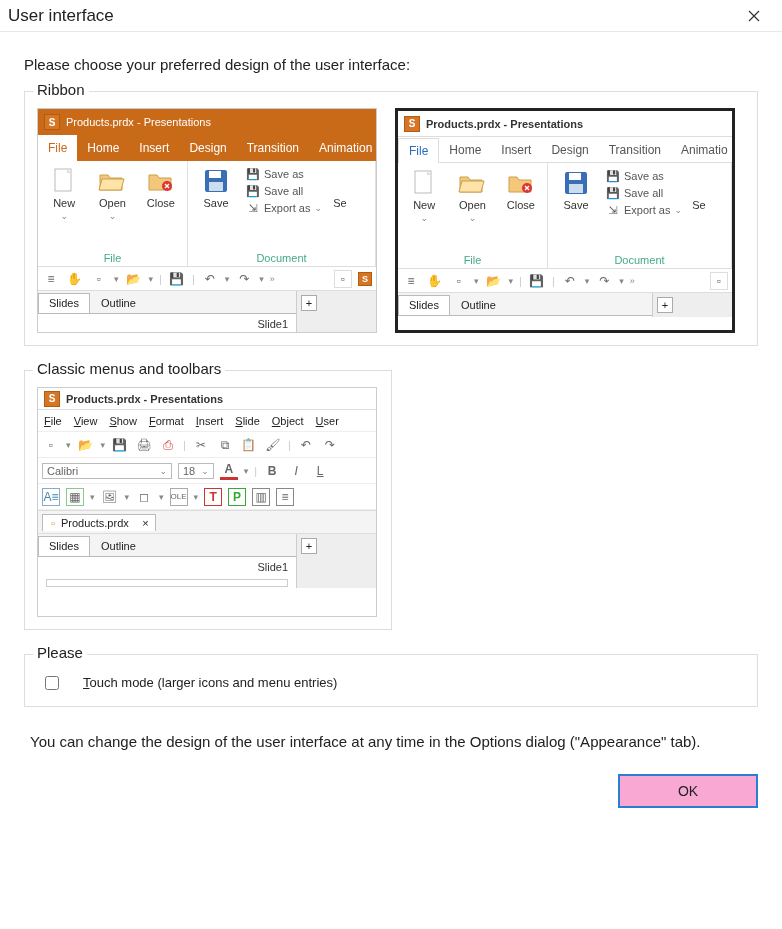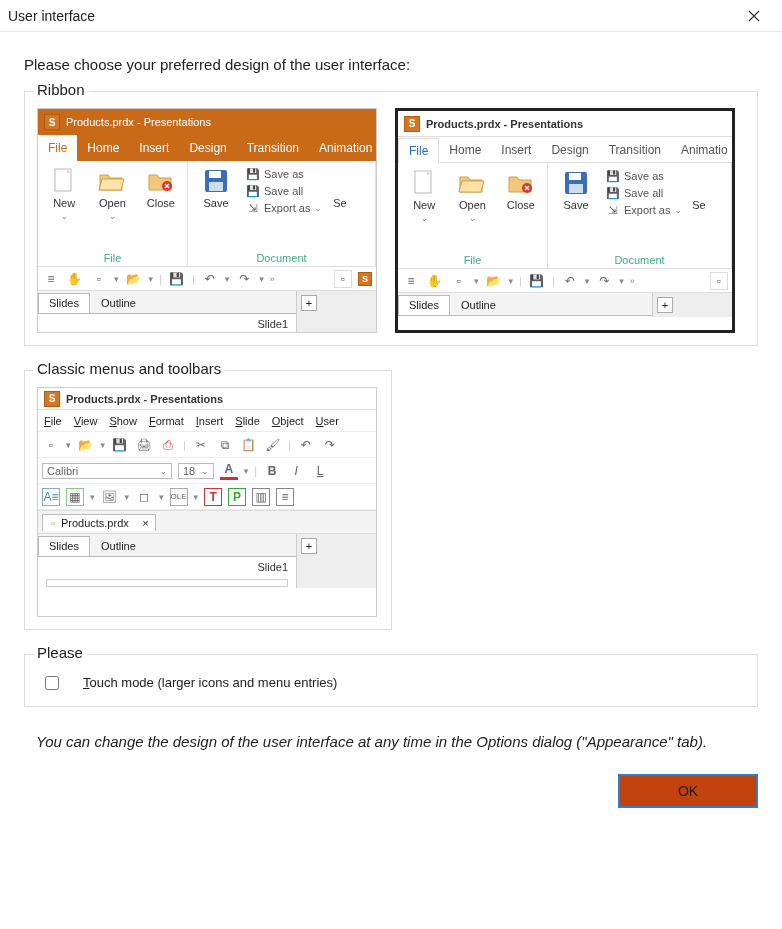--- a/index.html
+++ b/index.html
@@ -12,21 +12,21 @@
     height: 929px;
     overflow: hidden;
   }
   .titlebar {
     height: 32px;
     display: flex;
     align-items: center;
     padding: 0 8px;
     border-bottom: 1px solid #e8e8e8;
   }
-  .titlebar .title { flex: 1; font-size: 14px; }
+  .titlebar .title { flex: 1; font-size: 17px; }
   .titlebar .close-x {
     width: 40px; height: 32px;
     display: flex; align-items: center; justify-content: center;
     font-size: 16px; cursor: pointer;
   }
   .content { padding: 24px 24px 16px 24px; }
   .instr { font-size: 15px; margin-bottom: 18px; }
 
   .group {
     border: 1px solid #ddd;
@@ -128,26 +128,26 @@
   .cp-menu span::first-letter { text-decoration: underline; }
   .cp-tool { height:26px;display:flex;align-items:center;gap:6px;padding:0 4px;border-bottom:1px solid #eee;color:#666;}
   .cp-tool .t { width:18px;height:18px;display:inline-flex;align-items:center;justify-content:center;font-size:12px;}
   .cp-sel { border:1px solid #bbb;background:#fff;padding:1px 4px;font-size:11px;display:inline-flex;align-items:center;gap:6px;}
   .cp-doctab { height:24px;display:flex;align-items:center;background:#f4f4f4;border-top:1px solid #ddd;border-bottom:1px solid #ddd;}
   .cp-doctab .tab { background:#fff;border:1px solid #bbb;border-bottom:none;padding:2px 26px 2px 8px;margin-left:4px;display:flex;align-items:center;gap:6px;position:relative;}
   .cp-doctab .tab .x { position:absolute;right:6px;top:2px;}
 
   .options-row { display:flex;align-items:center;gap:24px;padding:4px 8px; }
   .options-row input { width:14px;height:14px;}
-  .foot-note { font-size:15px; line-height:1.5; margin: 16px 0 20px 12px; font-style: italic; }
+  .foot-note { font-size:15px; line-height:1.5; margin: 16px 0 20px 6px; }
 
   .btn-row { display:flex; justify-content:flex-end; gap:16px; }
   .btn {
     width: 140px; height: 34px; border:1px solid #bbb;
-    background:#c2410c; font-size:14px; cursor:pointer;
+    background:#f9a8d4; font-size:14px; cursor:pointer;
     display:flex;align-items:center;justify-content:center;
   }
   .btn.primary { border:2px solid #2a7ecf; }
 </style>
 </head>
 <body>
 
 <div class="titlebar">
   <div class="title">User interface</div>
   <div class="close-x">

